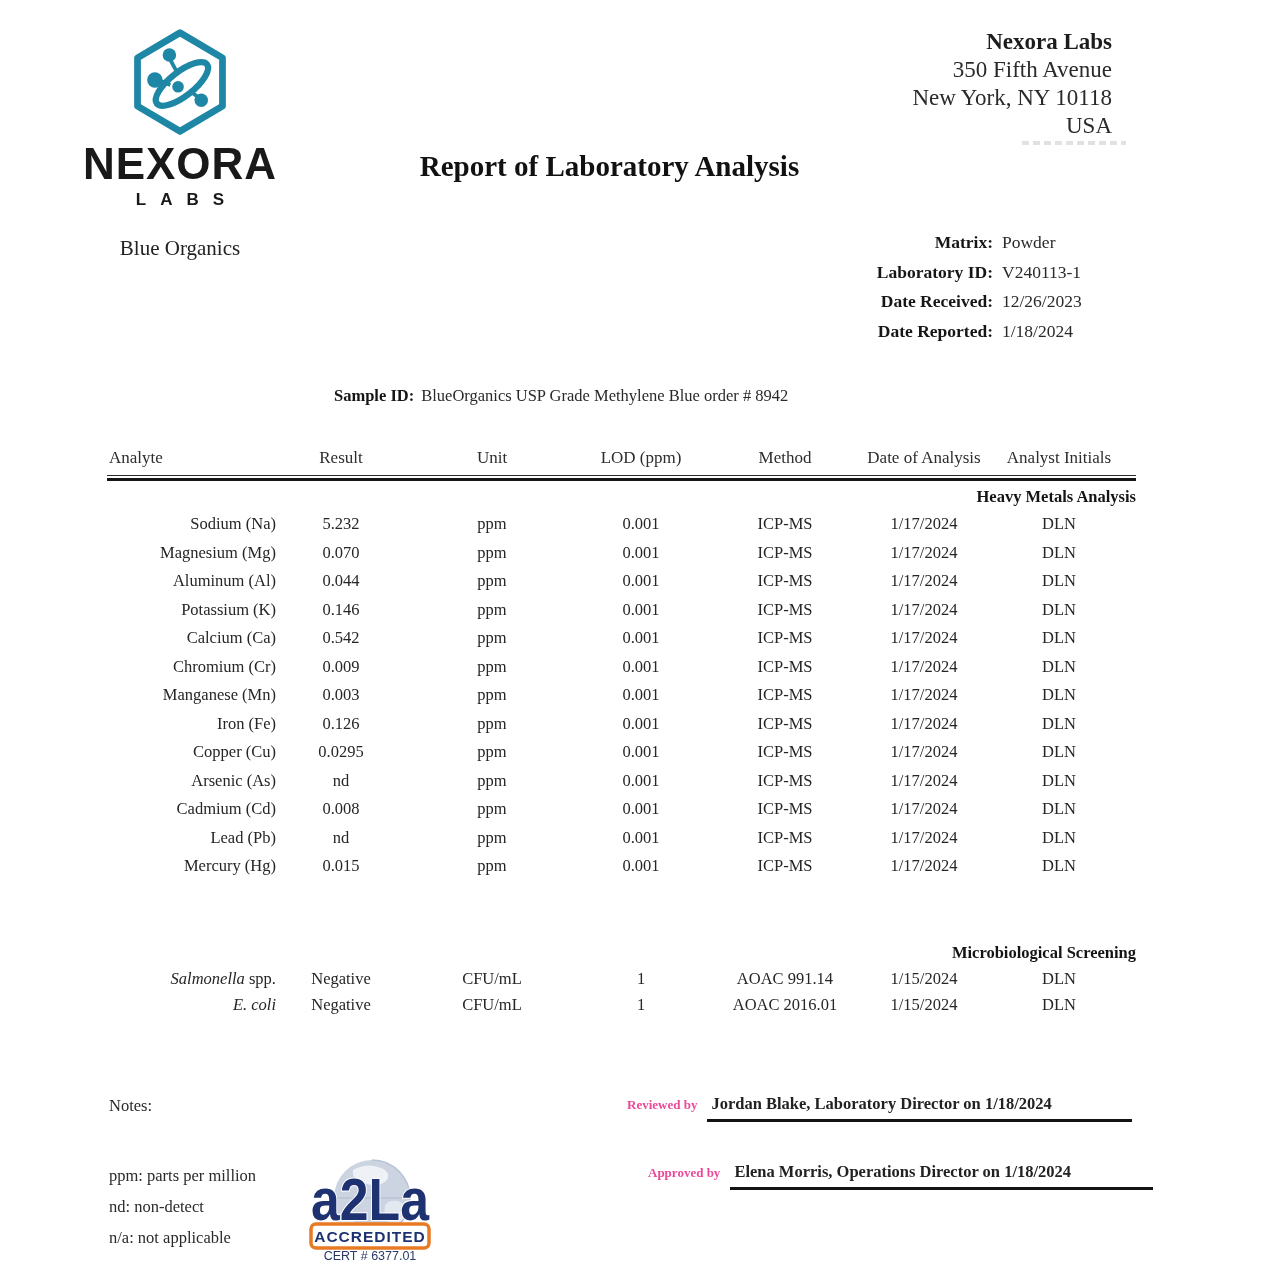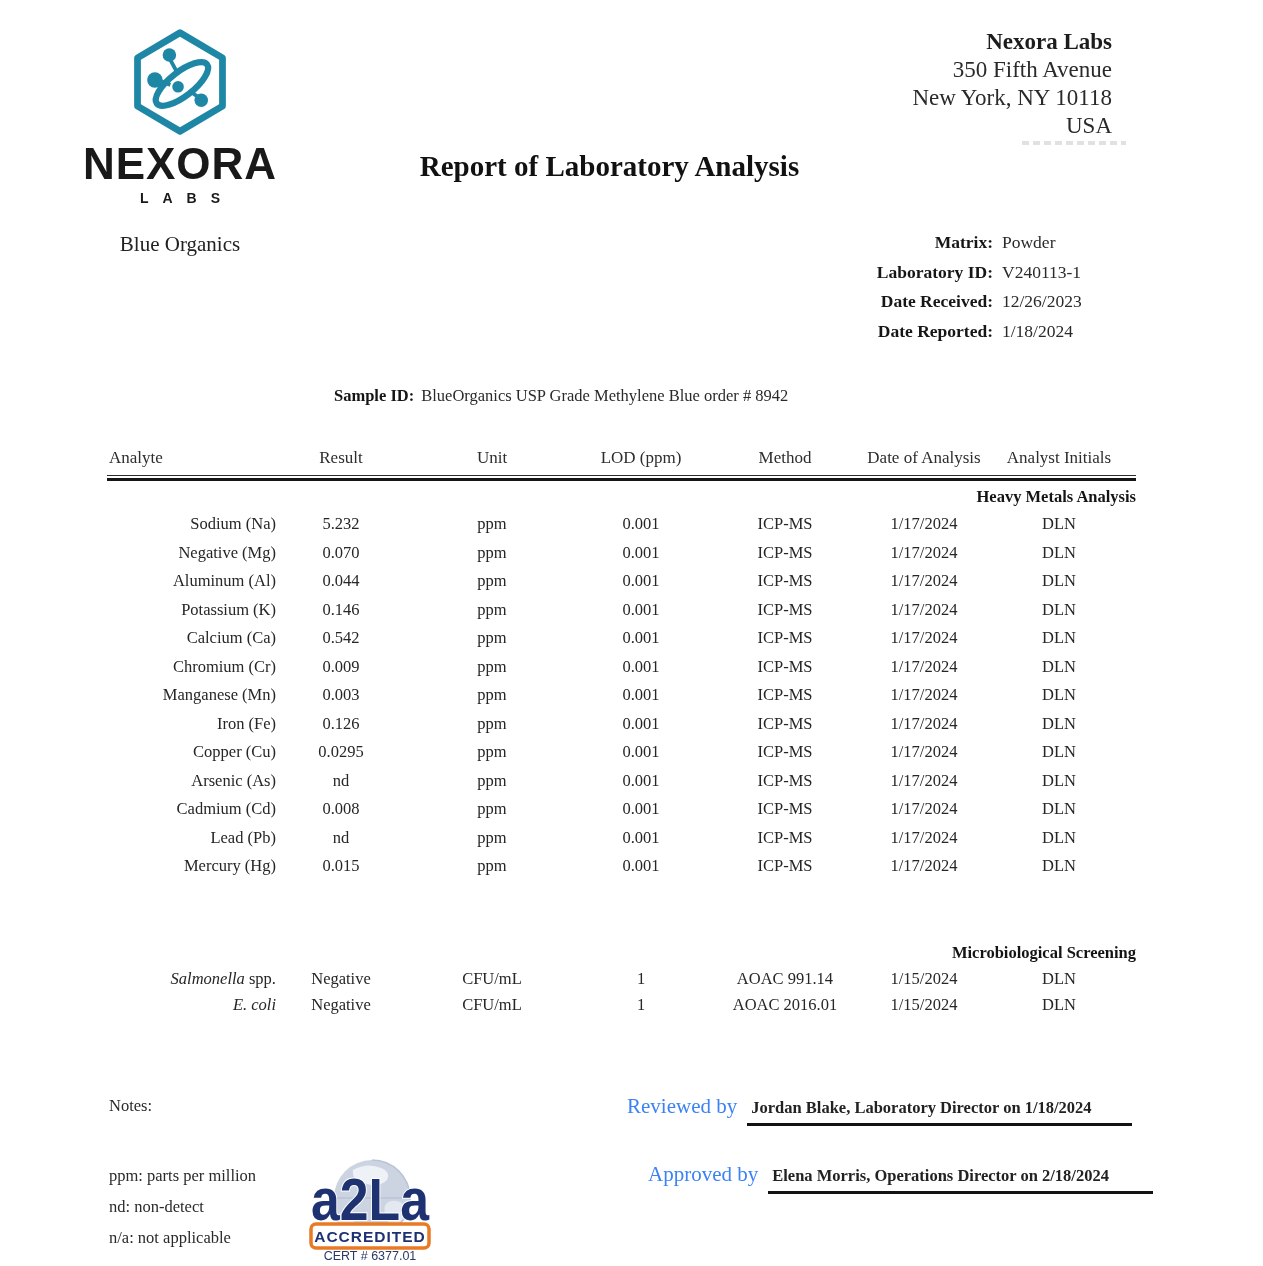--- a/index.html
+++ b/index.html
@@ -8,21 +8,21 @@
     font-family:"Liberation Serif",serif;color:#1f1f1f;
   }
   
   .brand{position:absolute;left:62px;top:26px;width:236px;text-align:center;}
   .brand svg{display:block;margin:0 auto;}
   .brand-name{
     font-family:"Liberation Sans",sans-serif;font-weight:bold;font-size:44px;
     letter-spacing:1px;color:#191919;line-height:1.0;margin-top:4px;
   }
   .brand-sub{
-    font-family:"Liberation Sans",sans-serif;font-weight:bold;font-size:14px;
+    font-family:"Liberation Sans",sans-serif;font-weight:bold;font-size:17px;
     letter-spacing:14px;padding-left:14px;color:#191919;margin-top:4px;
   }
   .client-name{font-weight:normal;font-size:21px;color:#222;margin-top:26px;}
   
   .report-title{
     position:absolute;top:150px;left:-22px;width:100%;text-align:center;
     font-weight:bold;font-size:29px;color:#111;
   }
   
   .lab-address{position:absolute;top:28px;right:151px;text-align:right;font-size:23px;line-height:28px;color:#2a2a2a;}
@@ -57,21 +57,21 @@
   }
   tr.data-row td.analyte{text-align:right;padding-left:2px;}
   tr.data-row.micro td{height:26.5px;}
   tr.gap-row td{height:56px;padding:0;}
   .it{font-style:italic;}
   
   .notes{position:absolute;left:109px;top:1096px;font-size:16.5px;color:#2a2a2a;}
   .sig-row{position:absolute;left:627px;width:505px;display:flex;align-items:baseline;}
   .sig-reviewed{top:1094px;}
   .sig-approved{top:1162px;margin-left:21px;}
-  .sig-label{font-size:21px;color:#3b82f6;white-space:nowrap;margin-right:10px;}
+  .sig-label{font-size:13px;color:#ec4899;white-space:nowrap;margin-right:10px;font-weight:bold;}
   .sig-value{
     flex:1;font-weight:bold;font-size:16.5px;color:#222;
     border-bottom:3px solid #131313;padding:0 2px 5px 4px;white-space:nowrap;
   }
   .abbr-list{position:absolute;left:109px;top:1160px;font-size:16.5px;line-height:31px;color:#2a2a2a;}
   .a2la{position:absolute;left:308px;top:1158px;}
 </style>
 </head>
 <body>
 
@@ -159,21 +159,21 @@
           <tr class="data-row">
             <td class="analyte">Sodium (Na)</td>
             <td>5.232</td>
             <td>ppm</td>
             <td>0.001</td>
             <td>ICP-MS</td>
             <td>1/17/2024</td>
             <td>DLN</td>
           </tr>
           <tr class="data-row">
-            <td class="analyte">Negative (Mg)</td>
+            <td class="analyte">Magnesium (Mg)</td>
             <td>0.070</td>
             <td>ppm</td>
             <td>0.001</td>
             <td>ICP-MS</td>
             <td>1/17/2024</td>
             <td>DLN</td>
           </tr>
           <tr class="data-row">
             <td class="analyte">Aluminum (Al)</td>
             <td>0.044</td>
@@ -303,21 +303,21 @@
 
   <div class="notes">Notes:</div>
 
   <div class="sig-row sig-reviewed">
     <span class="sig-label">Reviewed by</span>
     <span class="sig-value">Jordan Blake, Laboratory Director on 1/18/2024</span>
   </div>
 
   <div class="sig-row sig-approved">
     <span class="sig-label">Approved by</span>
-    <span class="sig-value">Elena Morris, Operations Director on 2/18/2024</span>
+    <span class="sig-value">Elena Morris, Operations Director on 1/18/2024</span>
   </div>
 
   <div class="abbr-list">
       <div class="abbr">ppm: parts per million</div>
       <div class="abbr">nd: non-detect</div>
       <div class="abbr">n/a: not applicable</div>
     </div>
 
   <div class="a2la">
     <svg width="124" height="106" viewBox="0 0 124 106">

